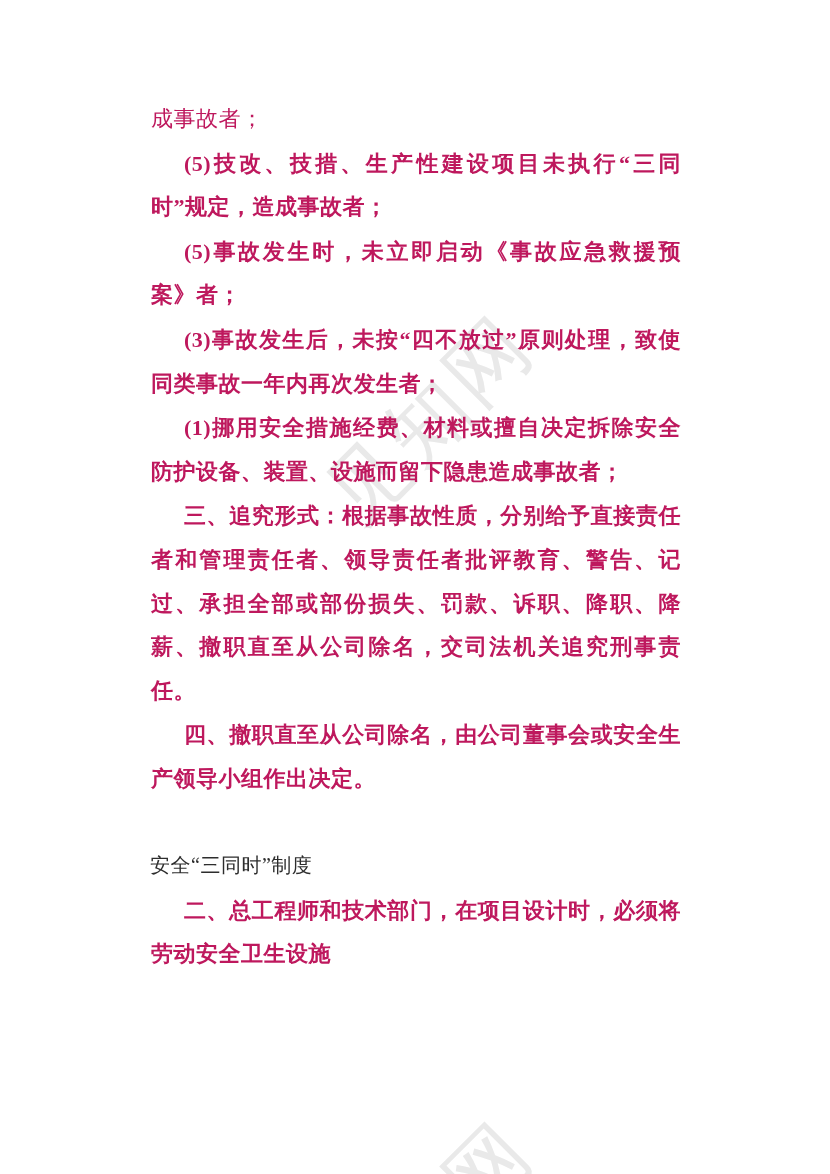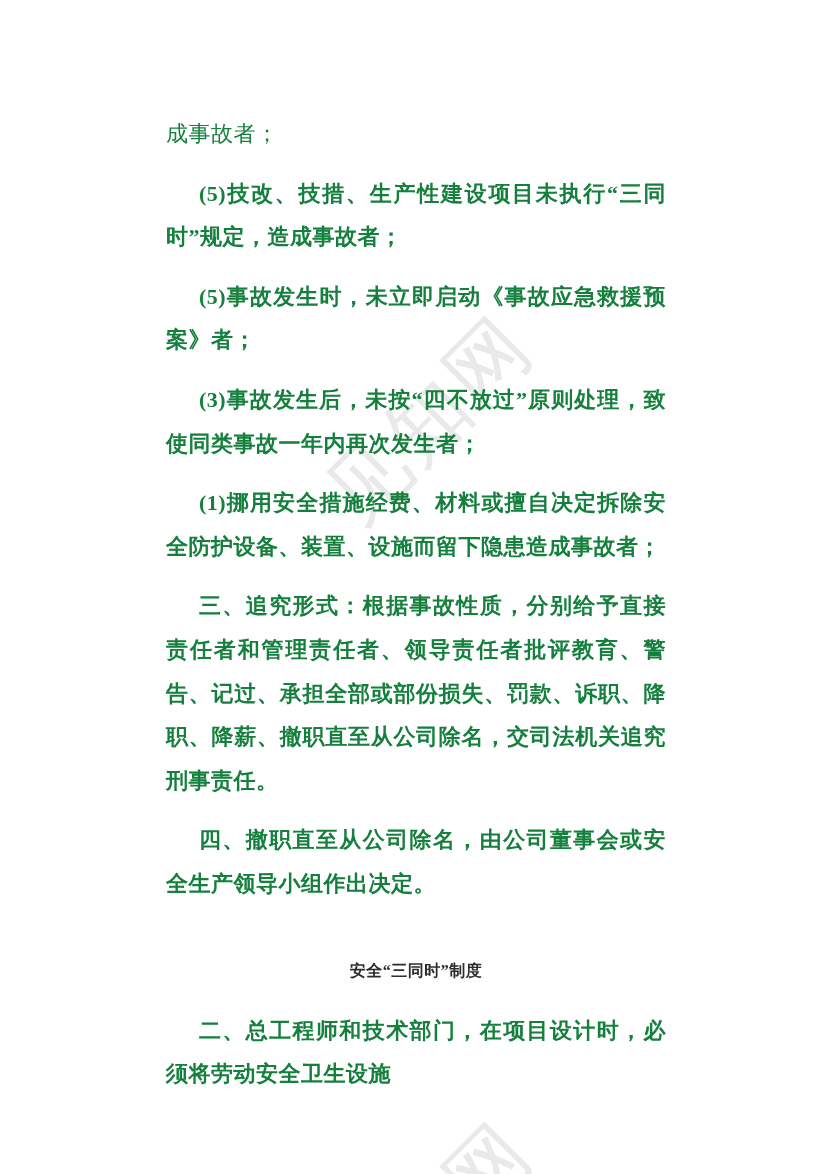--- a/index.html
+++ b/index.html
@@ -30,34 +30,33 @@
   .watermark.mid  { left: 303px; top: 380px; }
   .watermark.low  { left: 303px; top: 1186px; }
   .content {
     position: absolute;
     left: 150px;
     top: 96px;
     width: 532px;
     z-index: 1;
   }
   .content p {
-    margin: 16px;
+    margin: 1px;
     font-size: 22px;
     line-height: 43.6px;
     text-align: justify;
-    color: #15803d;
+    color: #be185d;
     letter-spacing: 0.5px;
   }
   .content p.indent { text-indent: 33px; font-weight: bold; }
   .section-heading {
     margin: 43.6px 0 0 0;
-    font-size: 16px;
+    font-size: 20px;
     line-height: 43.6px;
-    font-weight: bold;
-    text-align: center;
+    font-weight: normal;
     color: #2d2d2d;
     letter-spacing: 0.5px;
   }
 </style>
 </head>
 <body>
 
 <div class="page">
 
   <div class="watermark mid">见知网</div>

